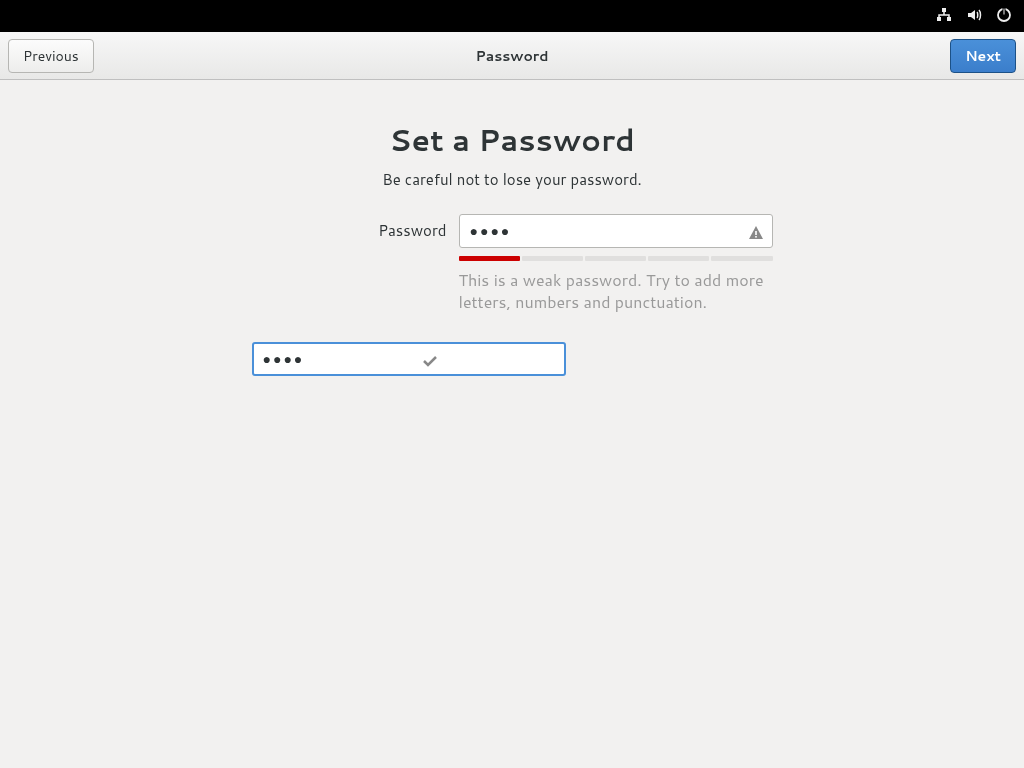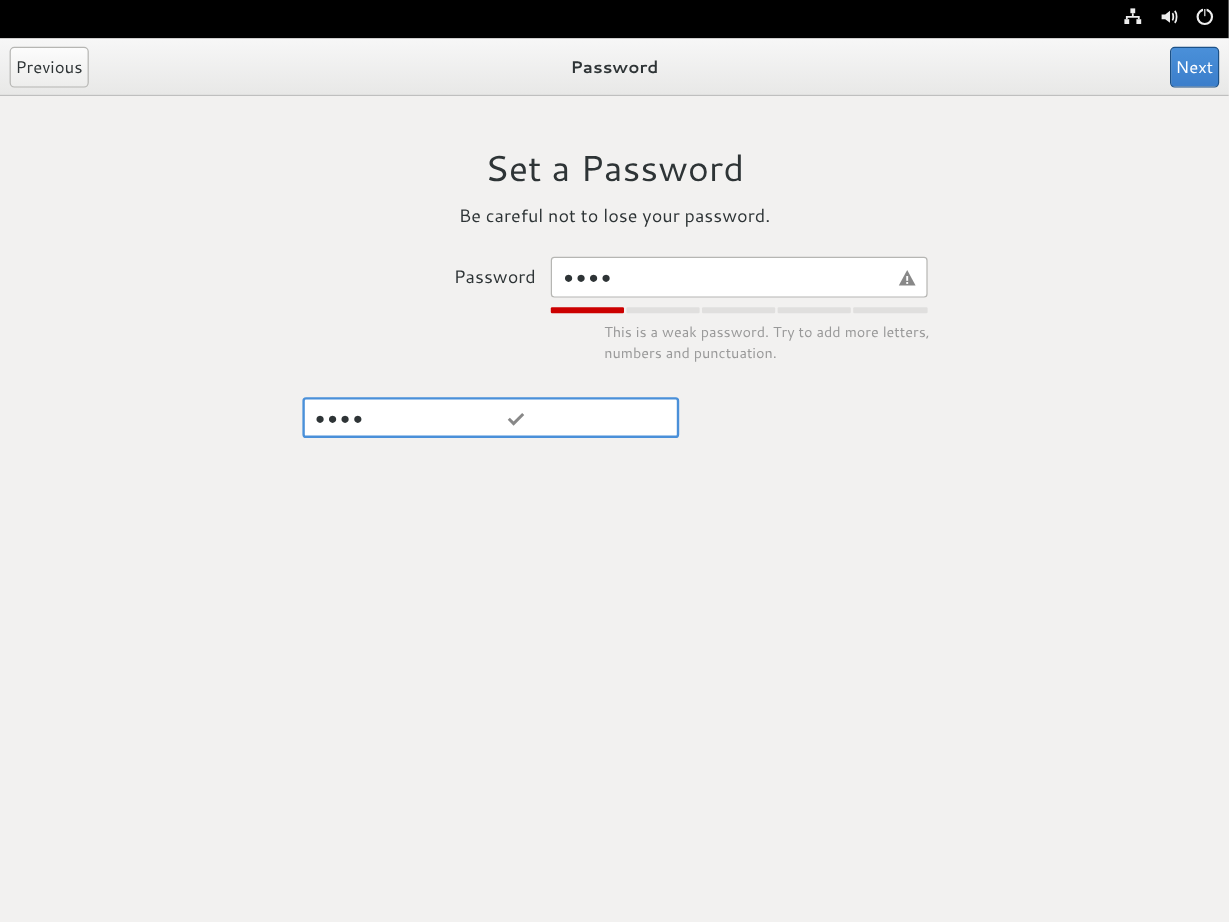--- a/index.html
+++ b/index.html
@@ -41,42 +41,43 @@
     .headerbar-title {
       position: absolute;
       left: 50%;
       transform: translateX(-50%);
       font-size: 14px;
       font-weight: bold;
       color: #2e3436;
     }
     .btn {
       height: 34px;
-      padding: 0 4px;
+      padding: 0 14px;
       border-radius: 4px;
       font-size: 14px;
       cursor: pointer;
       border: 1px solid #b6b6b3;
       background: linear-gradient(#fcfcfc, #ededec);
       color: #2e3436;
     }
     .btn-primary {
       background: linear-gradient(#4a90d9, #3b7ecb);
       border: 1px solid #1c5187;
       color: #fff;
+      font-weight: bold;
     }
     .content {
       padding-top: 38px;
       display: flex;
       flex-direction: column;
       align-items: center;
     }
     .page-title {
       font-size: 30px;
-      font-weight: 400;
+      font-weight: 700;
       color: #2e3436;
       margin-bottom: 8px;
     }
     .page-subtitle {
       font-size: 15px;
       color: #2e3436;
       margin-bottom: 24px;
     }
     .form {
       display: grid;
@@ -127,24 +128,23 @@
       flex: 1;
       background: #e0dfde;
       border-radius: 1px;
     }
     .strength-seg.filled {
       background: #cc0000;
     }
     .hint {
       width: 314px;
       margin-top: 8px;
-      font-size: 12px;
+      font-size: 16px;
       color: #999;
       line-height: 1.4;
-      margin-left: 45px;
     }
     .gap-row {
       height: 28px;
     }
   </style>
 </head>
 <body>
 
 <div class="topbar">
   <span>

